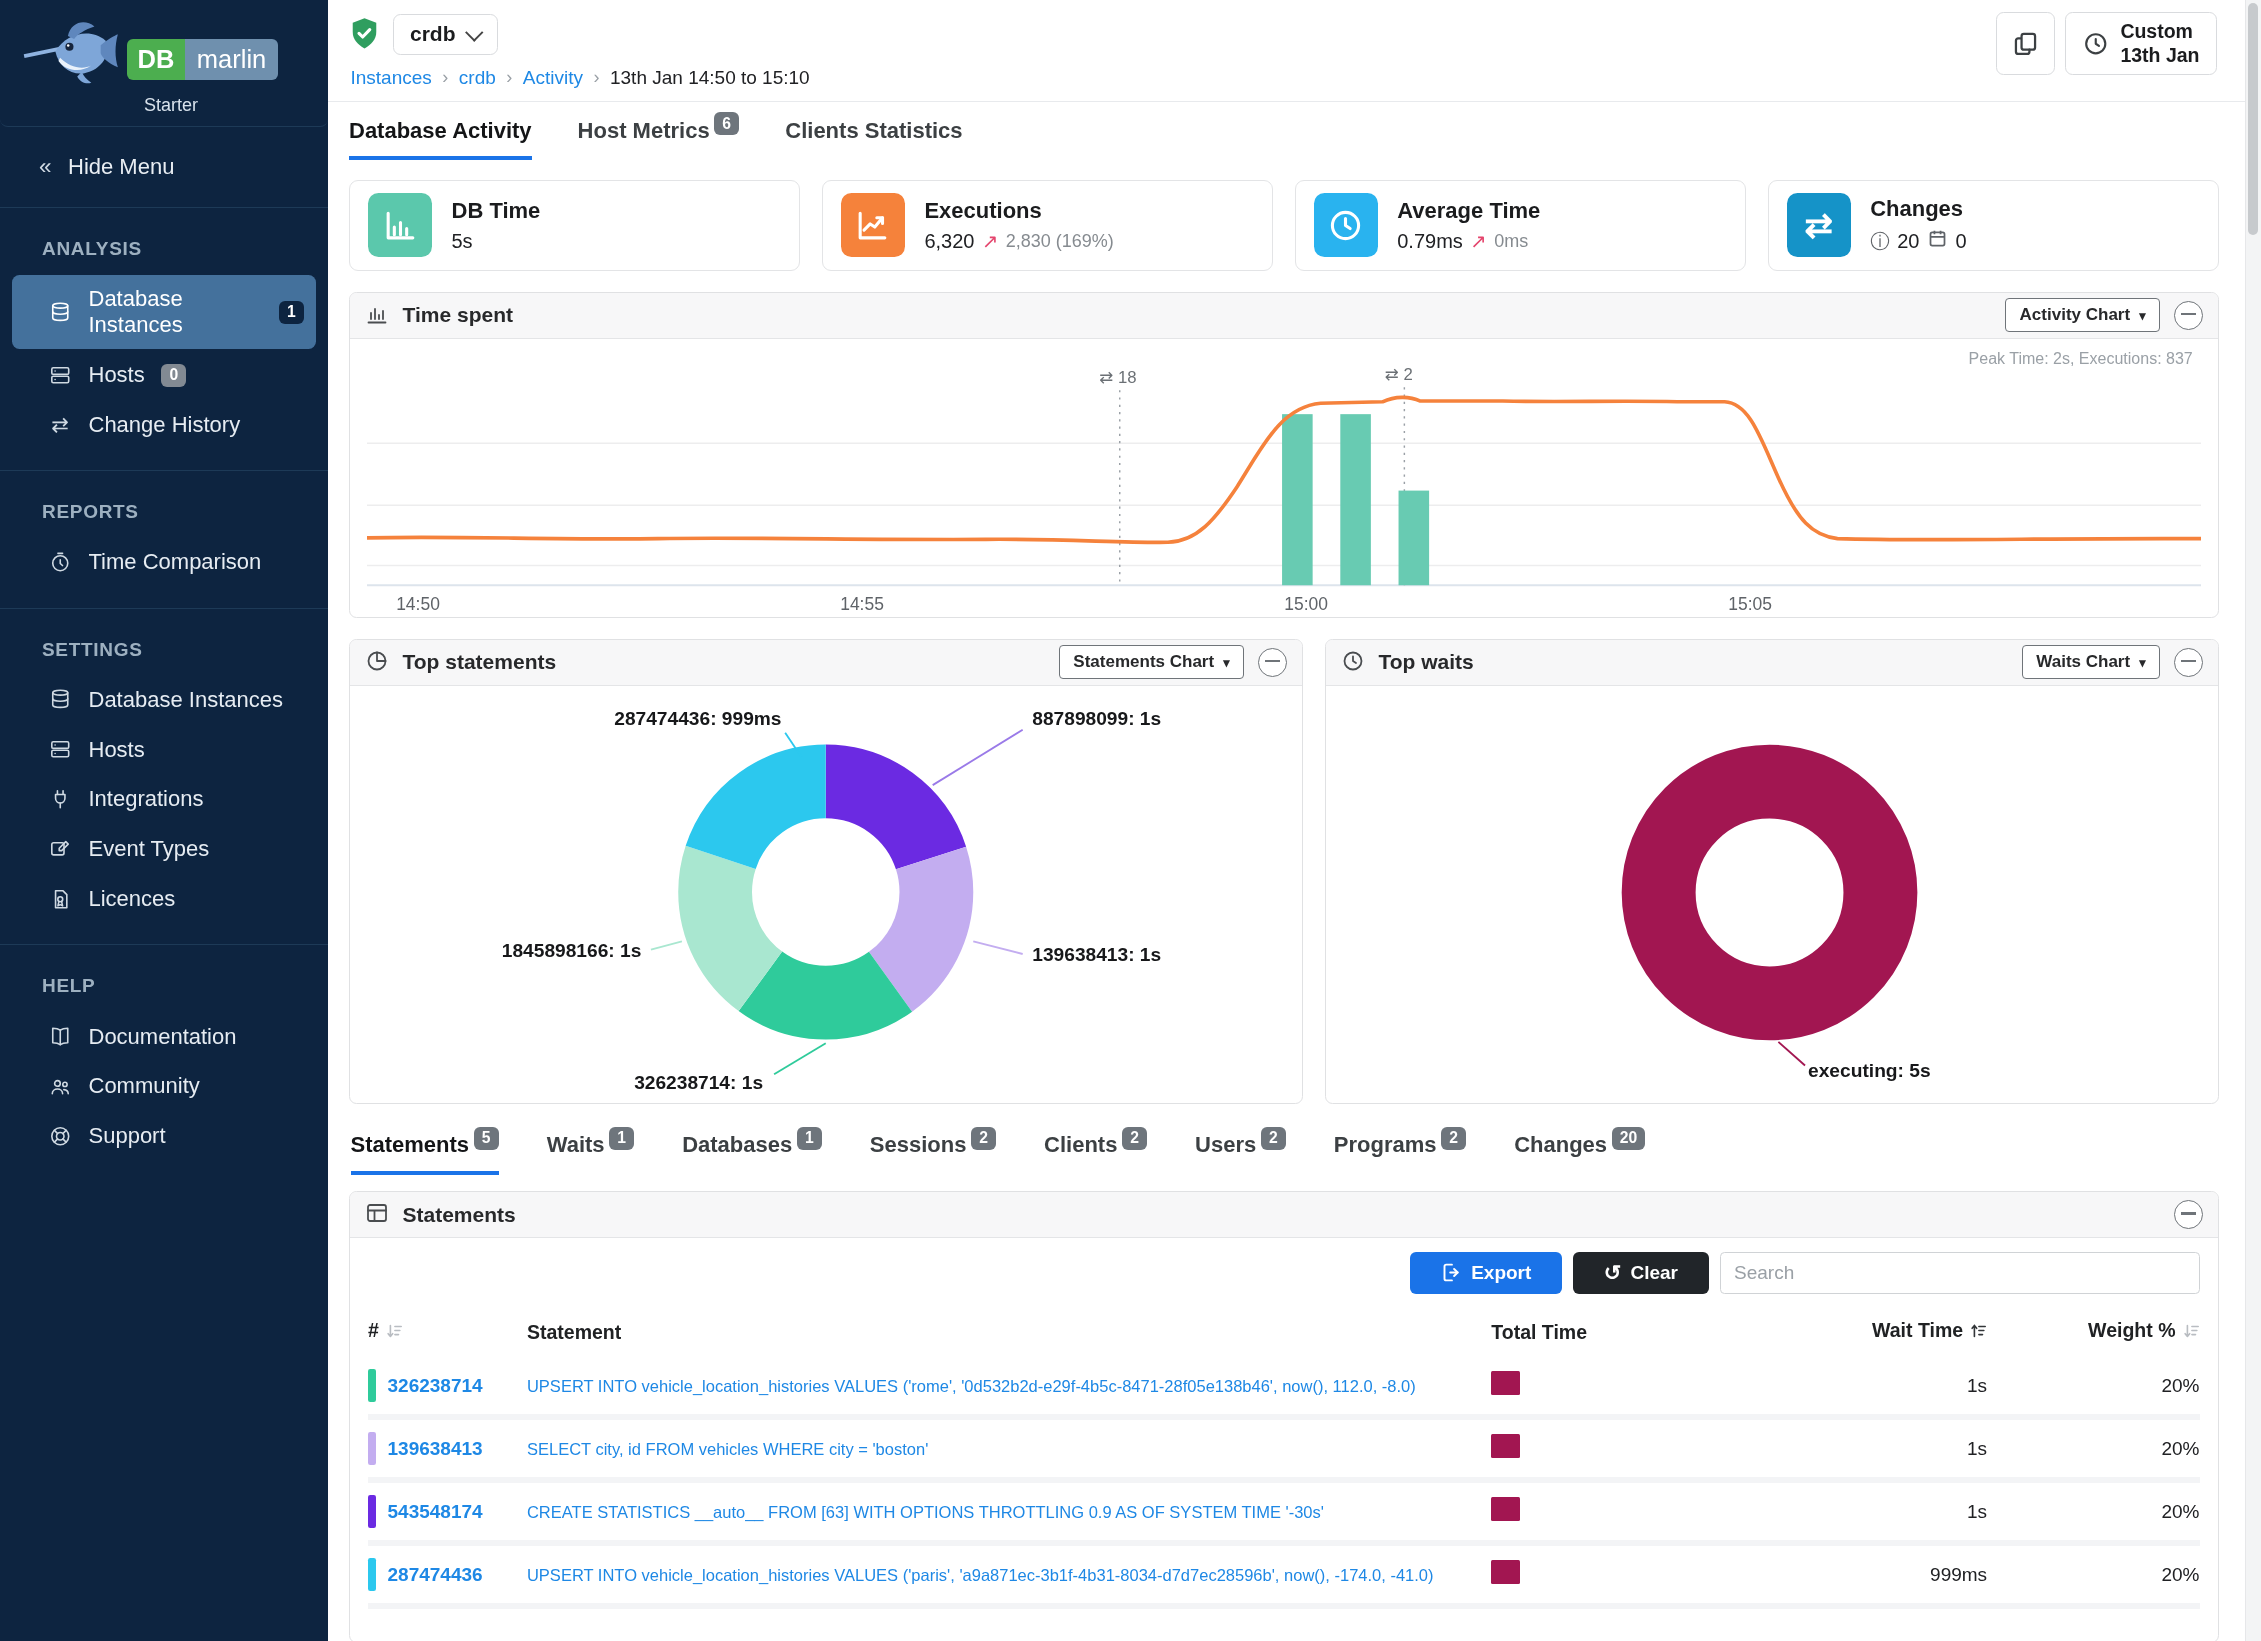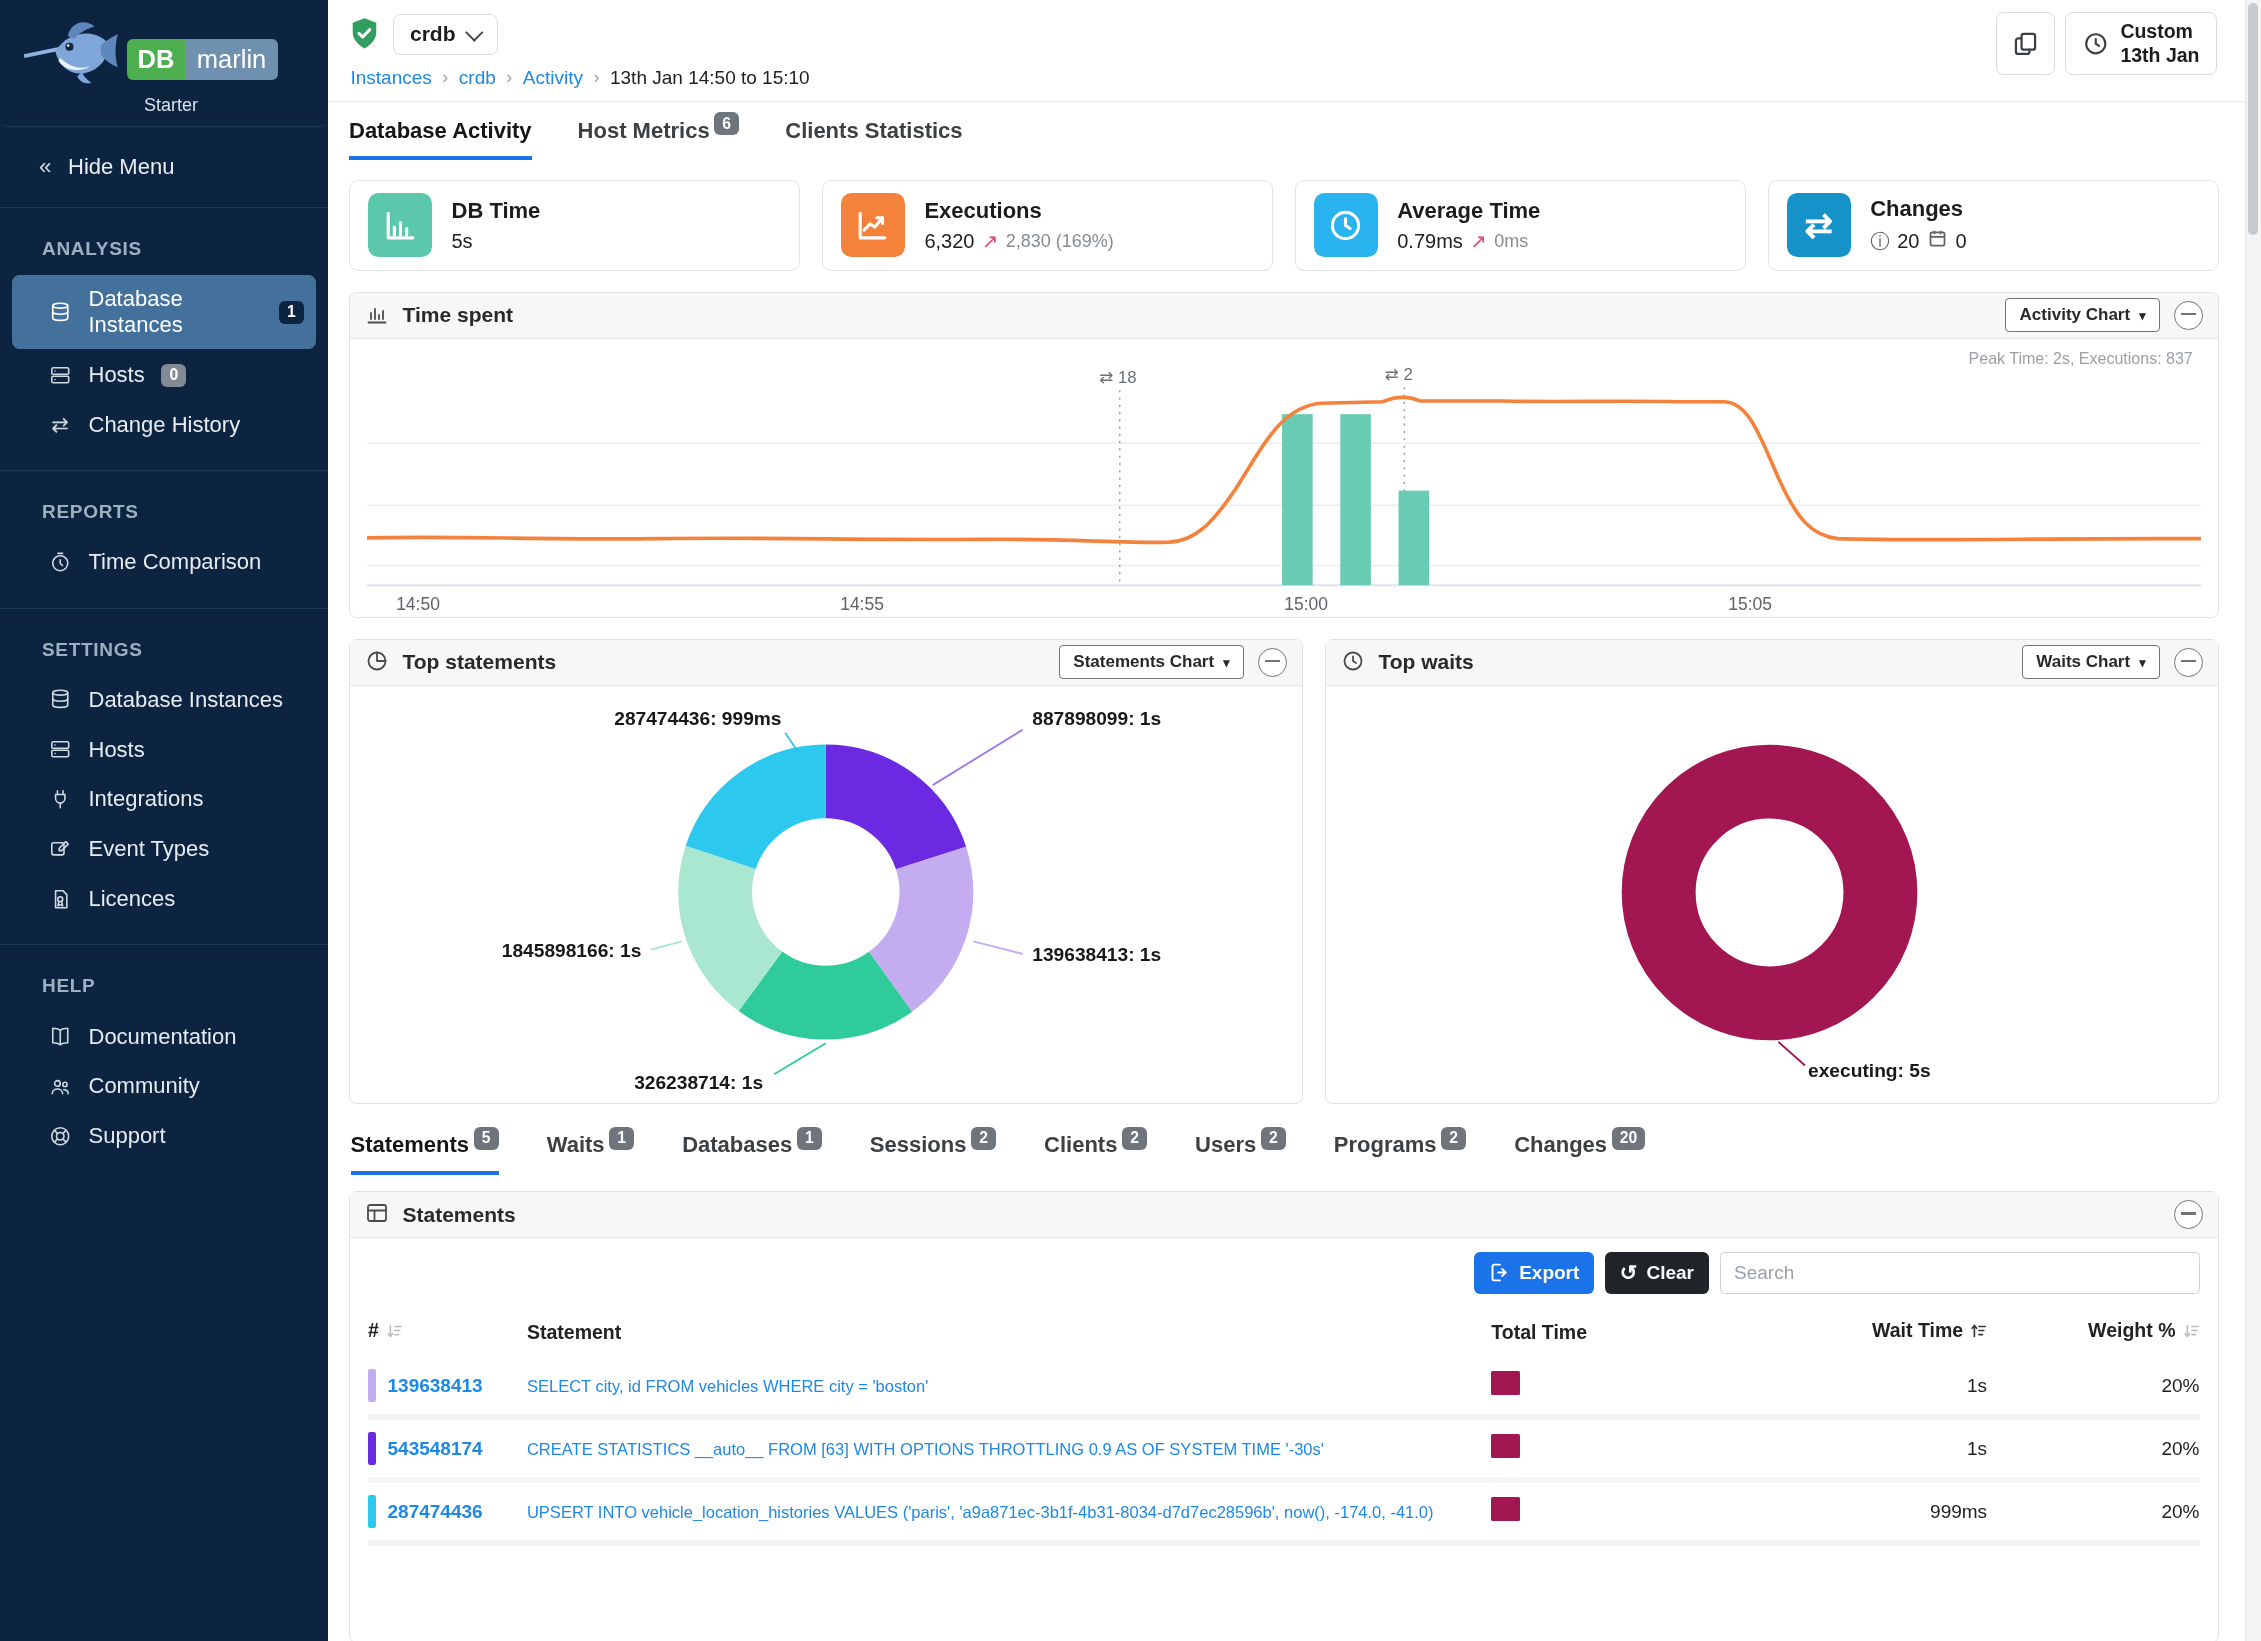--- a/index.html
+++ b/index.html
@@ -85,21 +85,21 @@
   .ts-body svg{display:block;width:100%;}
   
   .charts-row{display:grid;grid-template-columns:1287fr 1206fr;gap:22.5px;margin:21px 28.5px 0 21px;}
   .donut-body{padding:1.5px 0 4.5px;}
   .donut-body svg{display:block;width:100%;}
   .donut-label{font-size:26px;font-weight:bold;fill:#17181a;}
   
   .detail-tabs{display:flex;gap:48px;padding:28.5px 0 0 22.5px;}
   
   .stm-toolbar{display:flex;justify-content:flex-end;align-items:center;gap:10.5px;padding:13.5px 18px 7.5px;}
-  .btn{display:flex;align-items:center;gap:9px;height:42px;border-radius:6px;font-size:19px;font-weight:600;padding:0 15px;border:none;cursor:pointer;}
+  .btn{display:flex;align-items:center;gap:9px;height:42px;border-radius:6px;font-size:19px;font-weight:600;padding:0 31px;border:none;cursor:pointer;}
   .btn-primary{background:#1a73e8;color:#fff;}
   .btn-dark{background:#212529;color:#fff;}
   .btn svg{width:21px;height:21px;stroke:#fff;fill:none;stroke-width:2.2;stroke-linecap:round;stroke-linejoin:round;}
   .search-input{width:480px;height:42px;box-sizing:border-box;border:1.1px solid #d0d3d6;border-radius:4.5px;padding:0 13.5px;font-size:19px;font-family:"Liberation Sans",sans-serif;color:#202124;}
   .search-input::placeholder{color:#9aa0a6;}
   table.stm{width:calc(100% - 36px);margin:3px 18px 0;border-collapse:collapse;}
   table.stm th{font-size:19.5px;font-weight:bold;color:#202224;text-align:left;padding:15px 0 12px;white-space:nowrap;}
   table.stm th.right, table.stm td.right{text-align:right;}
   table.stm td{padding:12px 0;font-size:19px;border-bottom:6px solid #f3f4f6;white-space:nowrap;vertical-align:middle;}
   .sort-ic{display:inline-block;vertical-align:-3px;margin-left:6px;}
@@ -548,20 +548,27 @@
                   <path d="M11 5h7M11 9.5h5.5M11 14h4"></path>
                 </svg></span></th>
           <th class="right"><span>Weight %</span><span class="sort-ic"><svg viewBox="0 0 20 20" class="sort-muted">
                   <path d="M6 4v12M6 16l-2.5-3M6 16l2.5-3"></path>
                   <path d="M11 5h7M11 9.5h5.5M11 14h4"></path>
                 </svg></span></th>
         </tr>
       </thead>
       <tbody>
         <tr>
+          <td><span class="chip chip-emerald"></span><a class="id-link">326238714</a></td>
+          <td><a class="stmt-link">UPSERT INTO vehicle_location_histories VALUES ('rome', '0d532b2d-e29f-4b5c-8471-28f05e138b46', now(), 112.0, -8.0)</a></td>
+          <td><span class="tbar"></span></td>
+          <td class="right">1s</td>
+          <td class="right">20%</td>
+        </tr>
+        <tr>
           <td><span class="chip chip-lavender"></span><a class="id-link">139638413</a></td>
           <td><a class="stmt-link">SELECT city, id FROM vehicles WHERE city = 'boston'</a></td>
           <td><span class="tbar"></span></td>
           <td class="right">1s</td>
           <td class="right">20%</td>
         </tr>
         <tr>
           <td><span class="chip chip-purple"></span><a class="id-link">543548174</a></td>
           <td><a class="stmt-link">CREATE STATISTICS __auto__ FROM [63] WITH OPTIONS THROTTLING 0.9 AS OF SYSTEM TIME '-30s'</a></td>
           <td><span class="tbar"></span></td>

